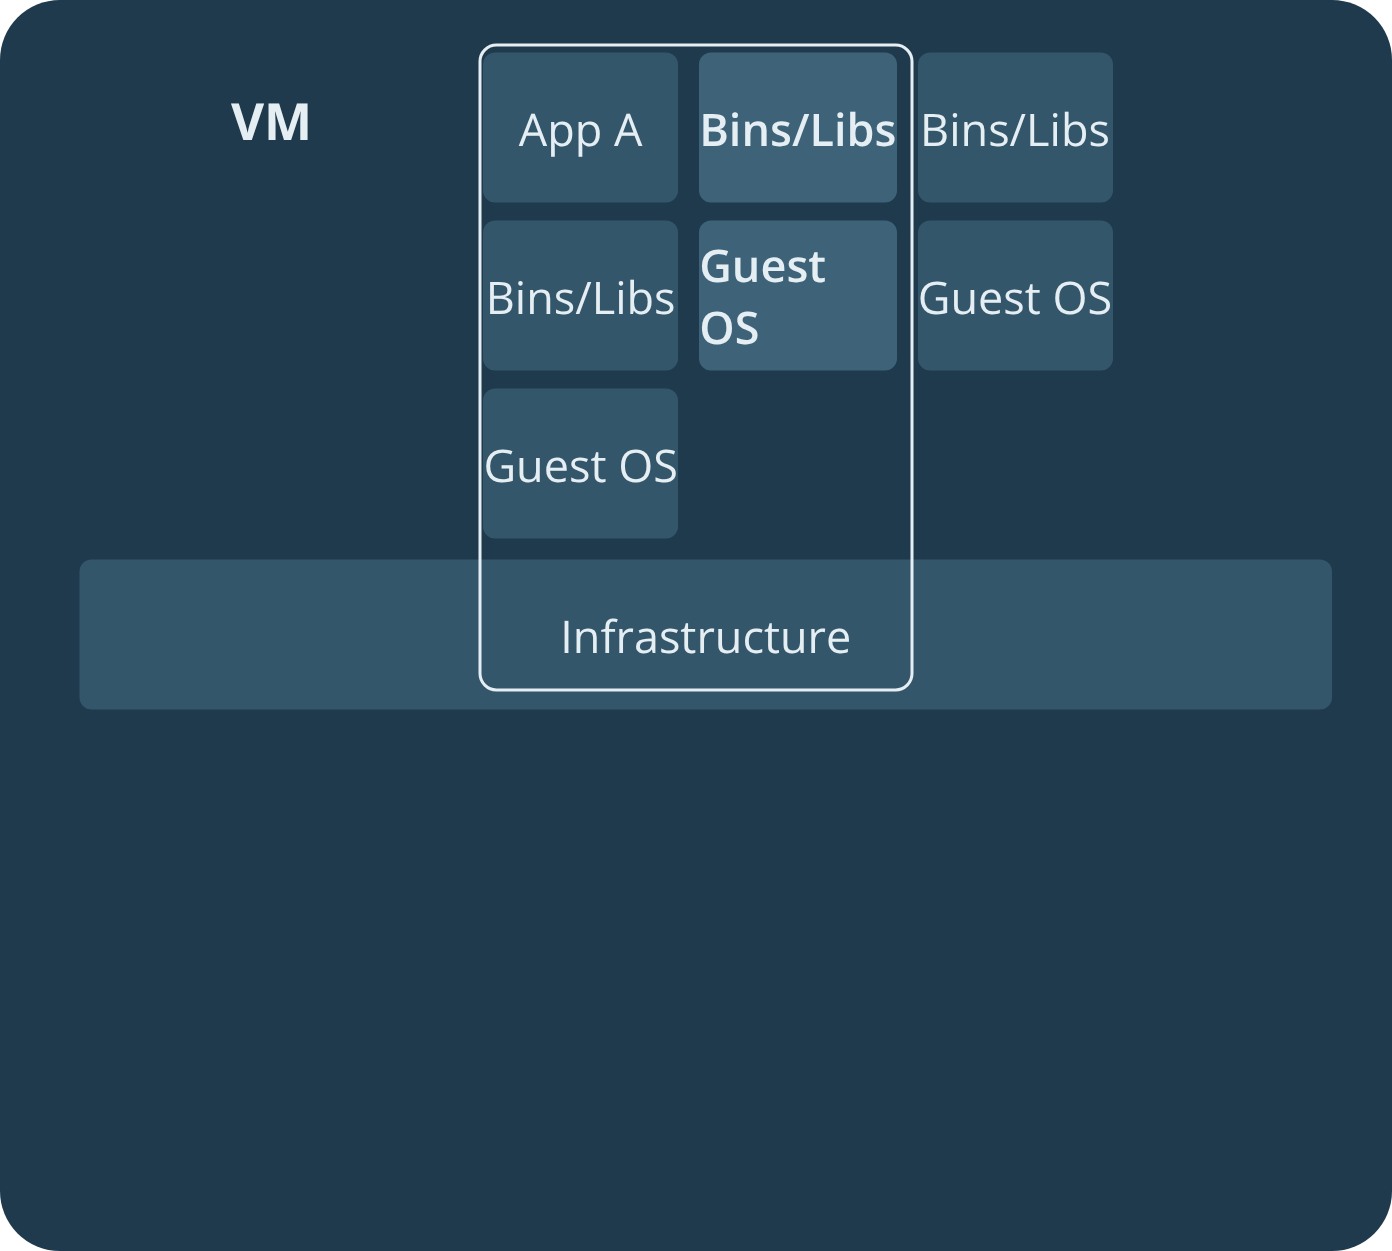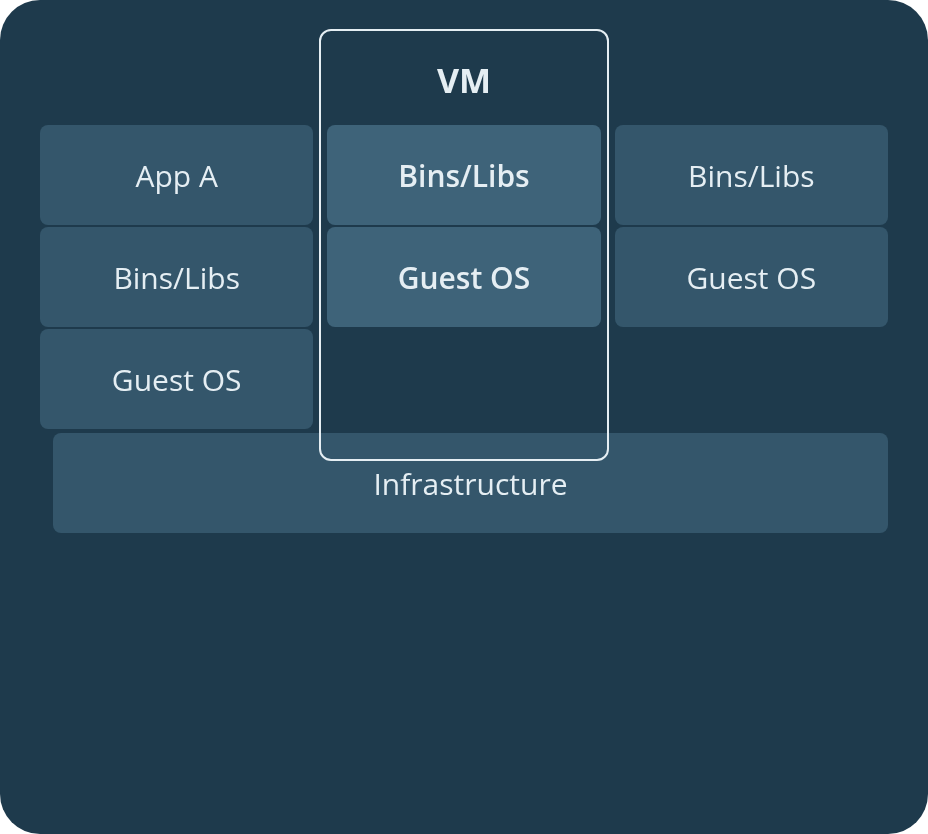--- a/index.html
+++ b/index.html
@@ -21,22 +21,21 @@
       height: 834px;
       background: #1e3a4c;
       border-radius: 40px;
       padding: 35px 40px 40px 40px;
       display: flex;
       flex-direction: column;
       position: relative;
     }
     .top-section {
       display: flex;
-      flex-direction: column;
-      margin-bottom: 4px;
+      margin-bottom: 14px;
       position: relative;
     }
     .vm-label-row {
       height: 90px;
       display: flex;
       align-items: center;
       justify-content: center;
       position: relative;
     }
     .vm-label {
@@ -47,21 +46,21 @@
       font-weight: 700;
     }
     .columns-row {
       display: flex;
       gap: 14px;
     }
     .column {
       flex: 1;
       display: flex;
       flex-direction: column;
-      gap: 2px;
+      gap: 12px;
     }
     .cell {
       height: 100px;
       background: #34566b;
       border-radius: 8px;
       display: flex;
       align-items: center;
       justify-content: center;
       color: #e5eef3;
       font-size: 30px;

